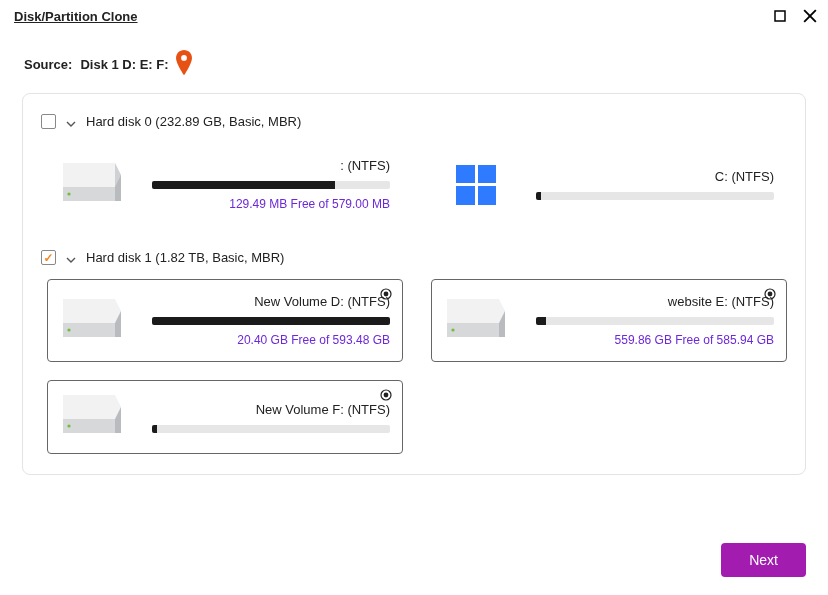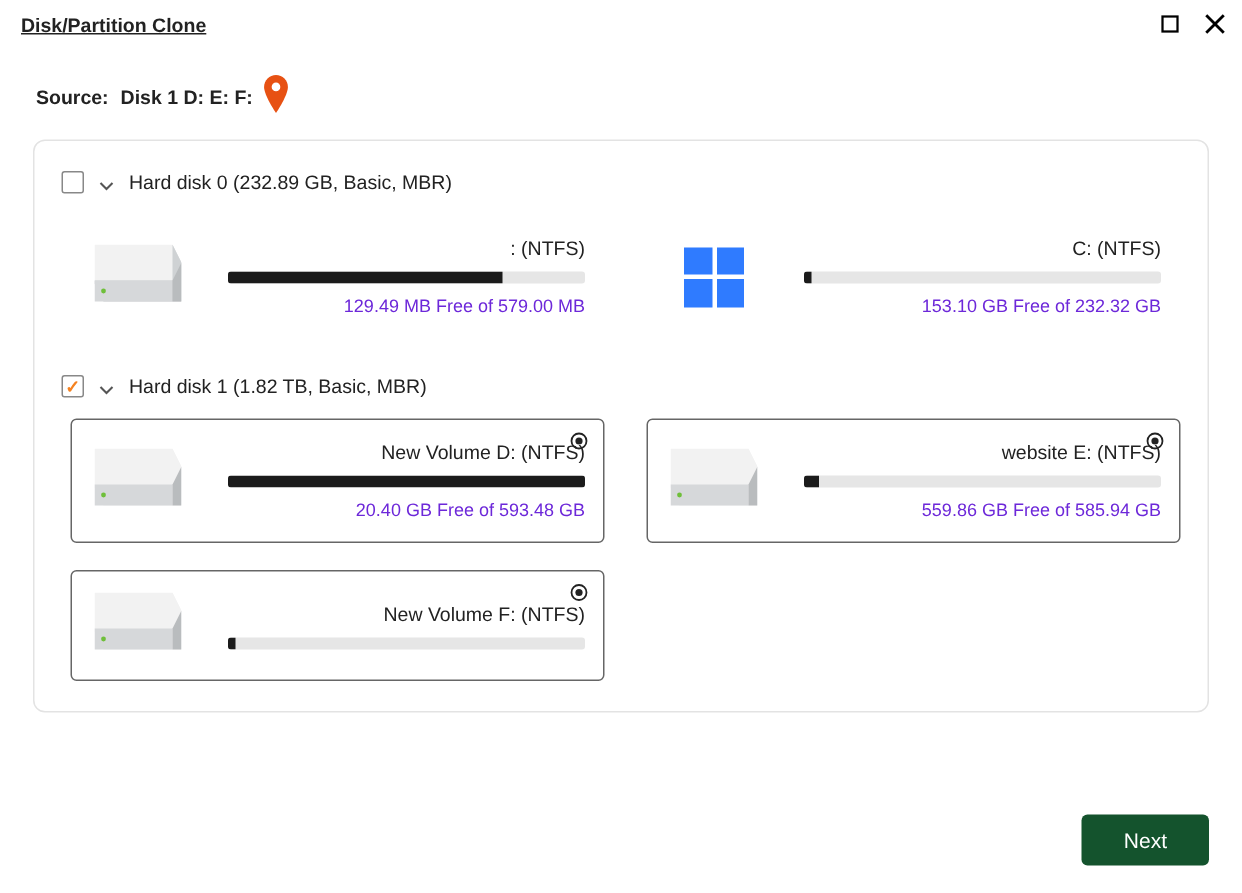--- a/index.html
+++ b/index.html
@@ -136,21 +136,21 @@
   .disk1 .part-grid { margin-bottom: 18px; }
   .disk1 .part-grid.single .part-card { max-width: calc(50% - 14px); }
 
   
   .footer {
     position: absolute;
     right: 22px;
     bottom: 18px;
   }
   .btn-next {
-    background: #14532d;
+    background: #a21caf;
     color: #fff;
     border: none;
     border-radius: 4px;
     padding: 9px 28px;
     font-size: 14px;
     cursor: pointer;
   }
 </style>
 </head>
 <body>
@@ -223,21 +223,20 @@
             <div></div>
             <div></div>
             <div></div>
           </div>
       </div>
       <div class="part-body">
         <div class="part-title">C: (NTFS)</div>
         <div class="bar">
             <div class="fill tiny" style="width:2%"></div>
           </div>
-        <div class="part-free">153.10 GB Free of 232.32 GB</div>
       </div>
     </div>
   </div>
 
   <div class="disk1">
     <div class="disk-header">
       <span class="checkbox checked"></span>
       <span class="chev">
         <svg viewBox="0 0 10 10" width="10" height="10">
             <polyline points="1,3 5,7 9,3" fill="none" stroke="#555" stroke-width="1.4"></polyline>

